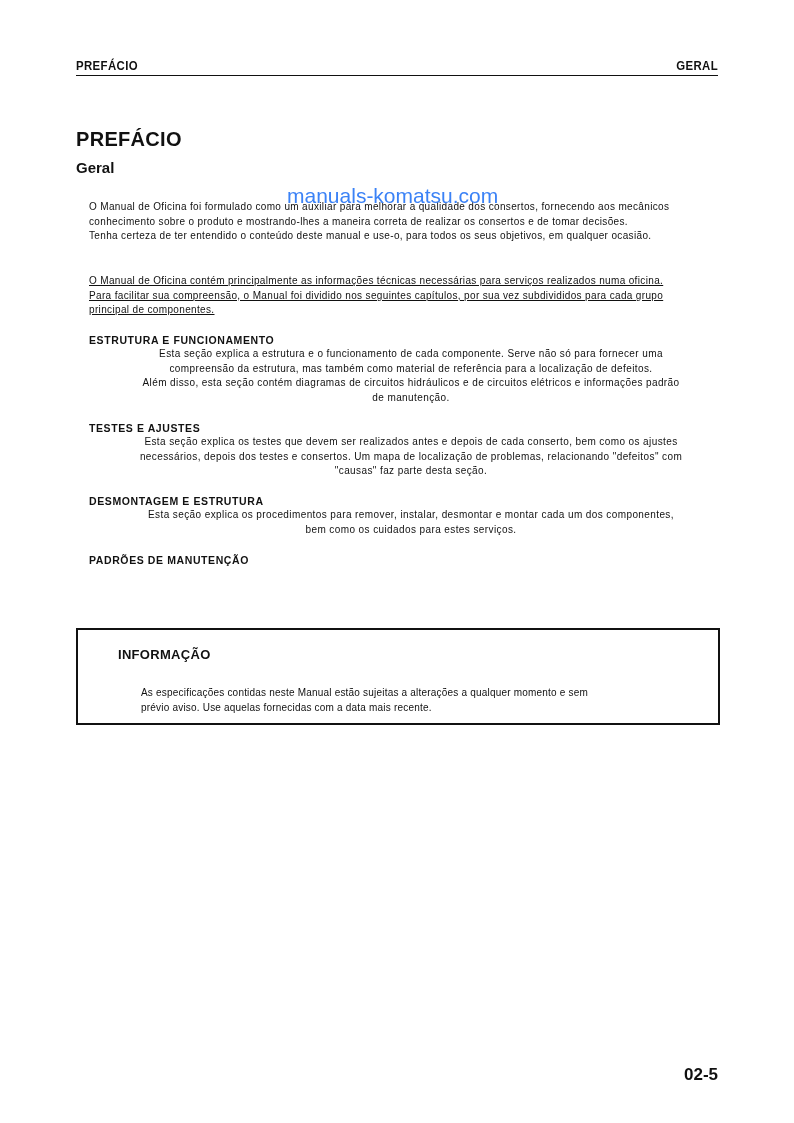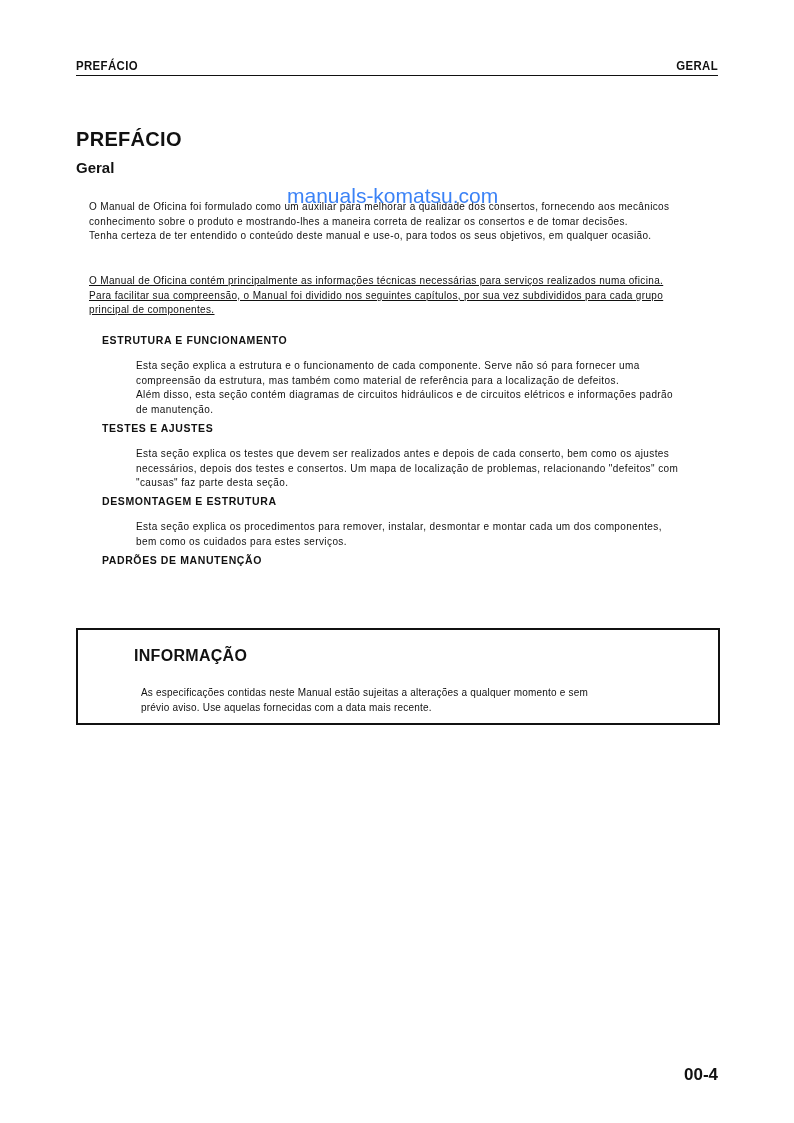--- a/index.html
+++ b/index.html
@@ -29,36 +29,36 @@
     .para {
       position: absolute; left: 76px; width: 644px; margin: 13px;
       font-size: 10px; line-height: 14.5px; letter-spacing: 0.35px;
       white-space: pre-line;
     }
     .watermark {
       position: absolute; left: 287px; top: 184px;
       font-size: 21px; color: #3b82f6; letter-spacing: 0px;
       white-space: nowrap;
     }
-    .section { position: absolute; left: 102px; width: 622px; }
+    .section { position: absolute; left: 89px; width: 622px; }
     .sec-title {
       margin: 0; font-size: 10.5px; font-weight: bold; letter-spacing: 0.6px;
       line-height: 14px;
     }
     .sec-body {
-      margin: 12px; padding-left: 22px; font-size: 10px; line-height: 14.6px;
-      letter-spacing: 0.4px; white-space: pre-line;
+      margin: 0; padding-left: 22px; font-size: 10px; line-height: 14.6px;
+      letter-spacing: 0.4px; white-space: pre-line; text-align: center;
     }
     .info-box {
       position: absolute; left: 76px; top: 628px; width: 640px; height: 93px;
       border: 2px solid #111;
     }
     .info-title {
-      position: absolute; left: 56px; top: 17px; margin: 0;
-      font-size: 16px; font-weight: bold; letter-spacing: 0.3px;
+      position: absolute; left: 40px; top: 17px; margin: 0;
+      font-size: 13px; font-weight: bold; letter-spacing: 0.3px;
     }
     .info-body {
       position: absolute; left: 56px; top: 48px; width: 560px; margin: 7px;
       font-size: 10px; line-height: 15px; letter-spacing: 0.2px;
       white-space: pre-line;
     }
     .page-number {
       position: absolute; right: 76px; top: 1065px;
       font-size: 17px; font-weight: bold;
     }
@@ -107,13 +107,13 @@
 <div class="section" style="top:553px;">
   <h3 class="sec-title">PADRÕES DE MANUTENÇÃO</h3>
 </div>
 
 <div class="info-box">
   <h3 class="info-title">INFORMAÇÃO</h3>
   <p class="info-body">As especificações contidas neste Manual estão sujeitas a alterações a qualquer momento e sem
 prévio aviso. Use aquelas fornecidas com a data mais recente.</p>
 </div>
 
-<div class="page-number">00-4</div>
+<div class="page-number">02-5</div>
 
 </body></html>

